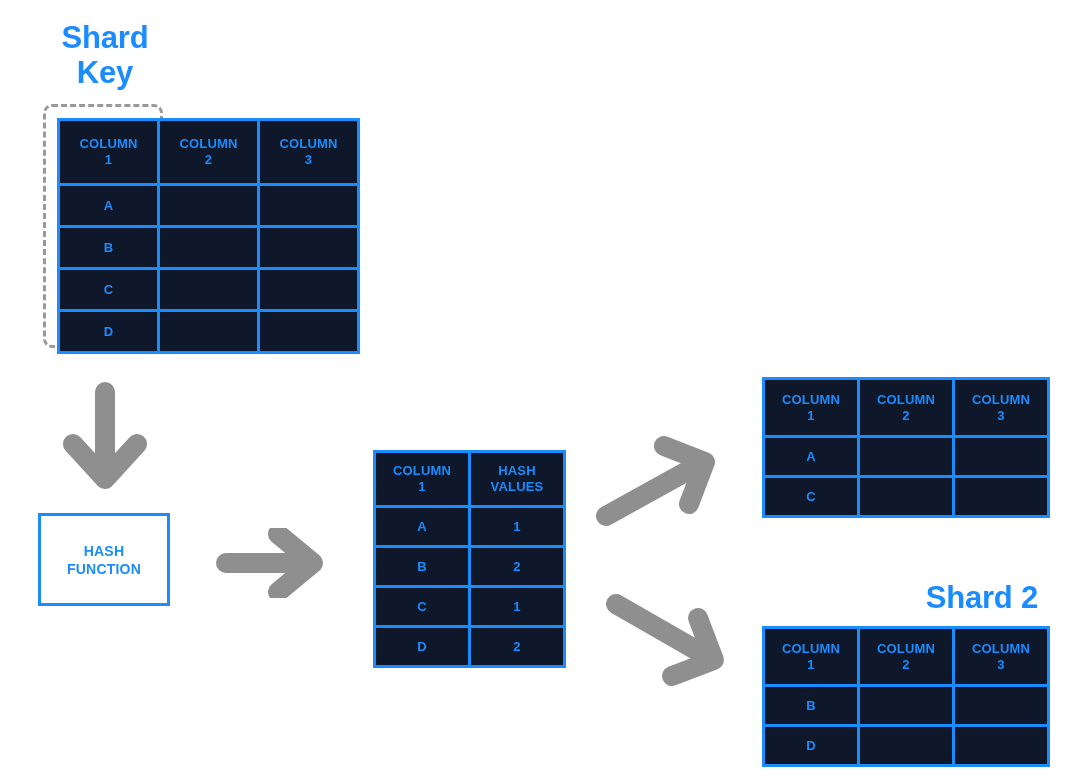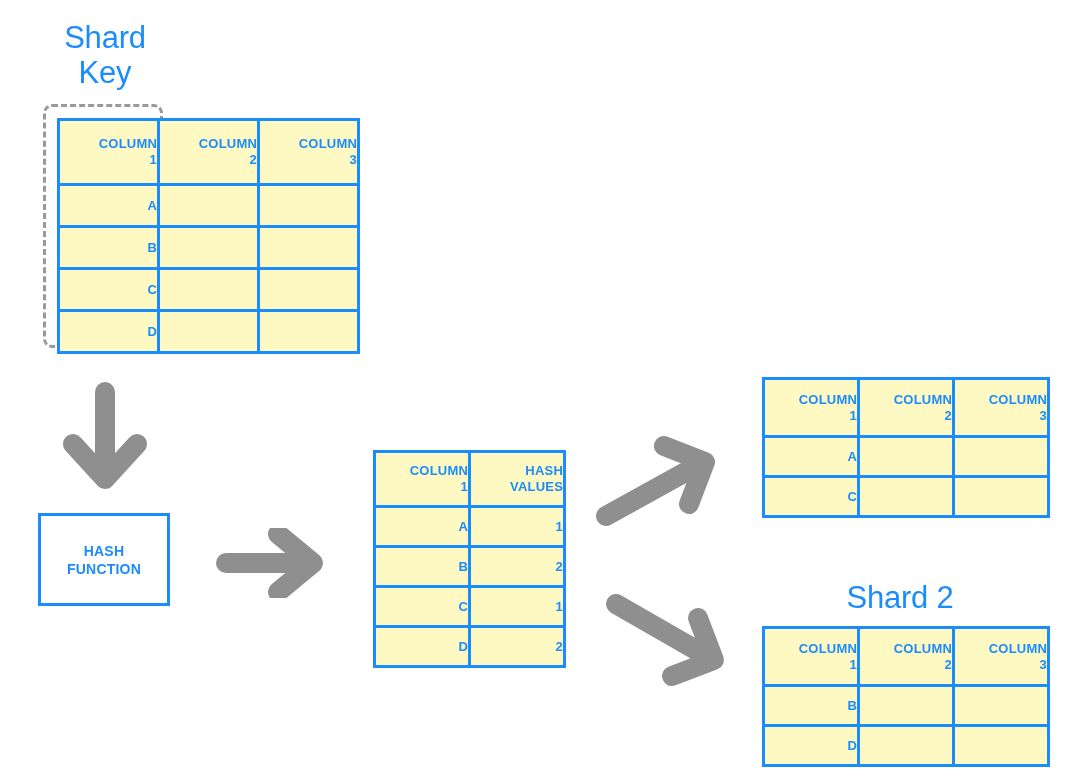--- a/index.html
+++ b/index.html
@@ -19,48 +19,48 @@
     position: absolute;
     left: 0; top: 0;
     width: 1080px;
     height: 784px;
   }
 
   
   .title {
     position: absolute;
     color: #1a8cfd;
-    font-weight: normal;
+    font-weight: bold;
     font-size: 31px;
     line-height: 35px;
     letter-spacing: -0.2px;
     white-space: pre-line;
     text-align: center;
   }
   #shard-key-title { left: 40px; top: 20px; width: 130px; }
   #shard1-title { left: 762px; top: 330px; width: 276px; }
-  #shard2-title { left: 762px; top: 580px; width: 276px; }
+  #shard2-title { left: 762px; top: 580px; width: 276px; text-align: right; }
 
   
   .tbl {
     position: absolute;
     border-collapse: collapse;
     table-layout: fixed;
   }
   .tbl td {
     border: 3px solid #1a8cfd;
     color: #1a8cfd;
     font-weight: bold;
-    text-align: right;
+    text-align: center;
     vertical-align: middle;
     font-size: 13px;
     line-height: 16px;
     letter-spacing: 0.2px;
     padding: 0;
-    background: #fef9c3;
+    background: #0f172a;
   }
   .tbl td.hdr { white-space: pre-line; }
 
   
   #main-table { left: 57px; top: 118px; }
   #main-table td { width: 97px; }
   #main-table tr.hdr-row td { height: 62px; }
   #main-table tr.data-row td { height: 39px; }
 
   

